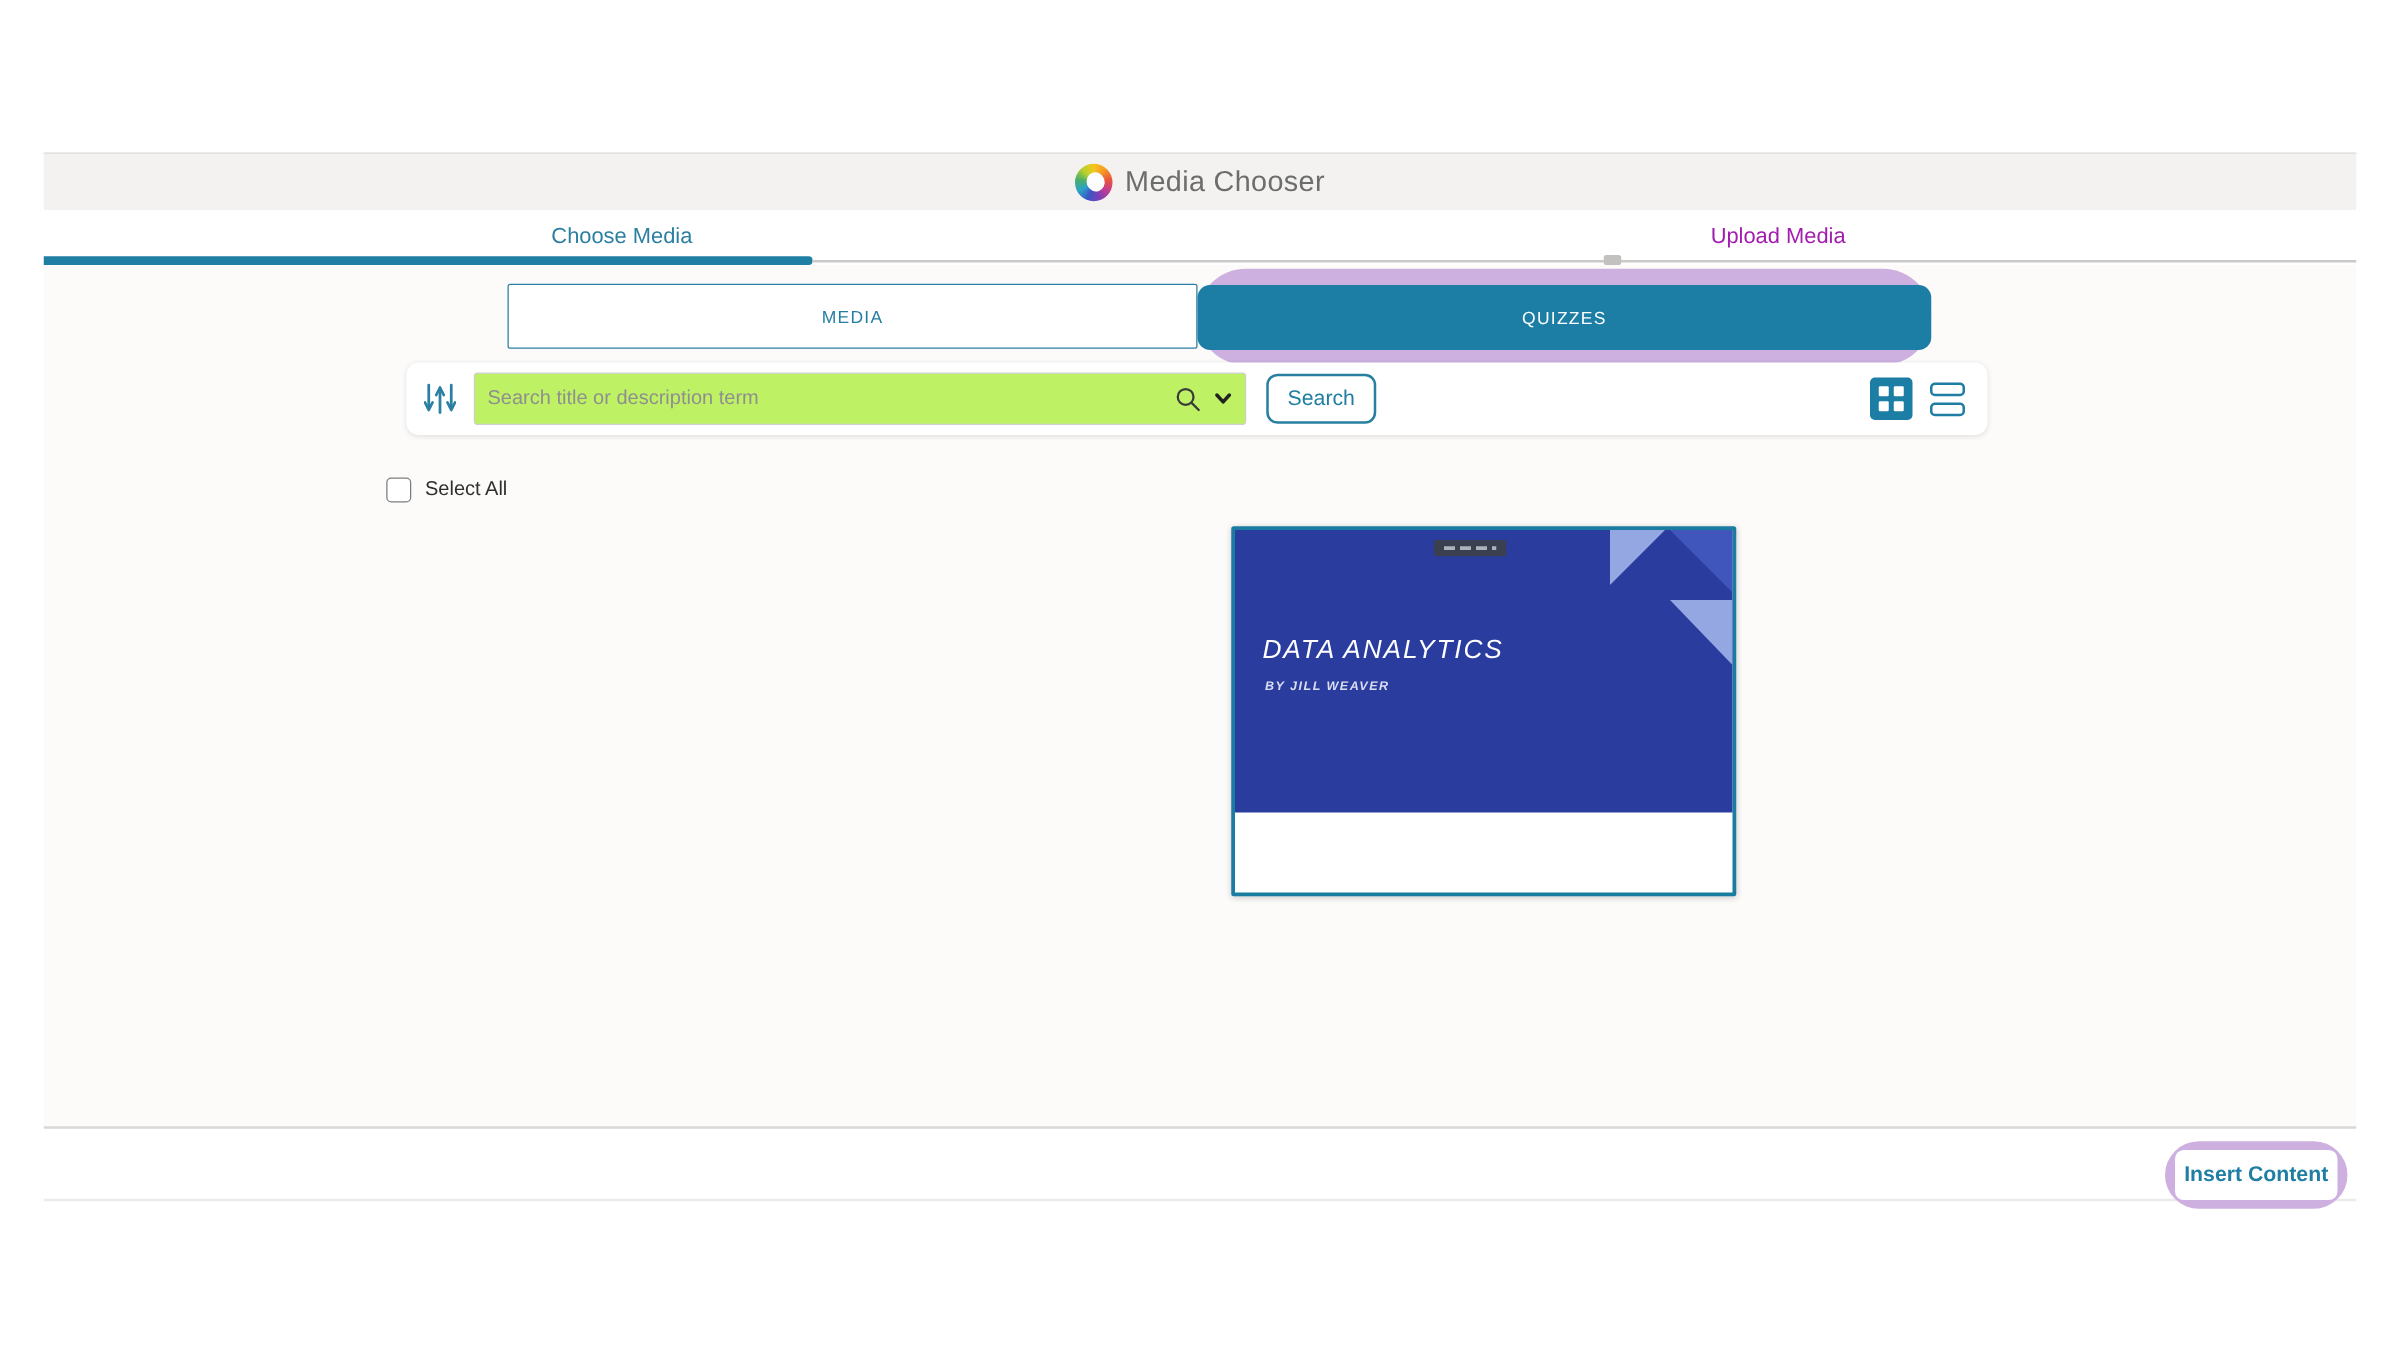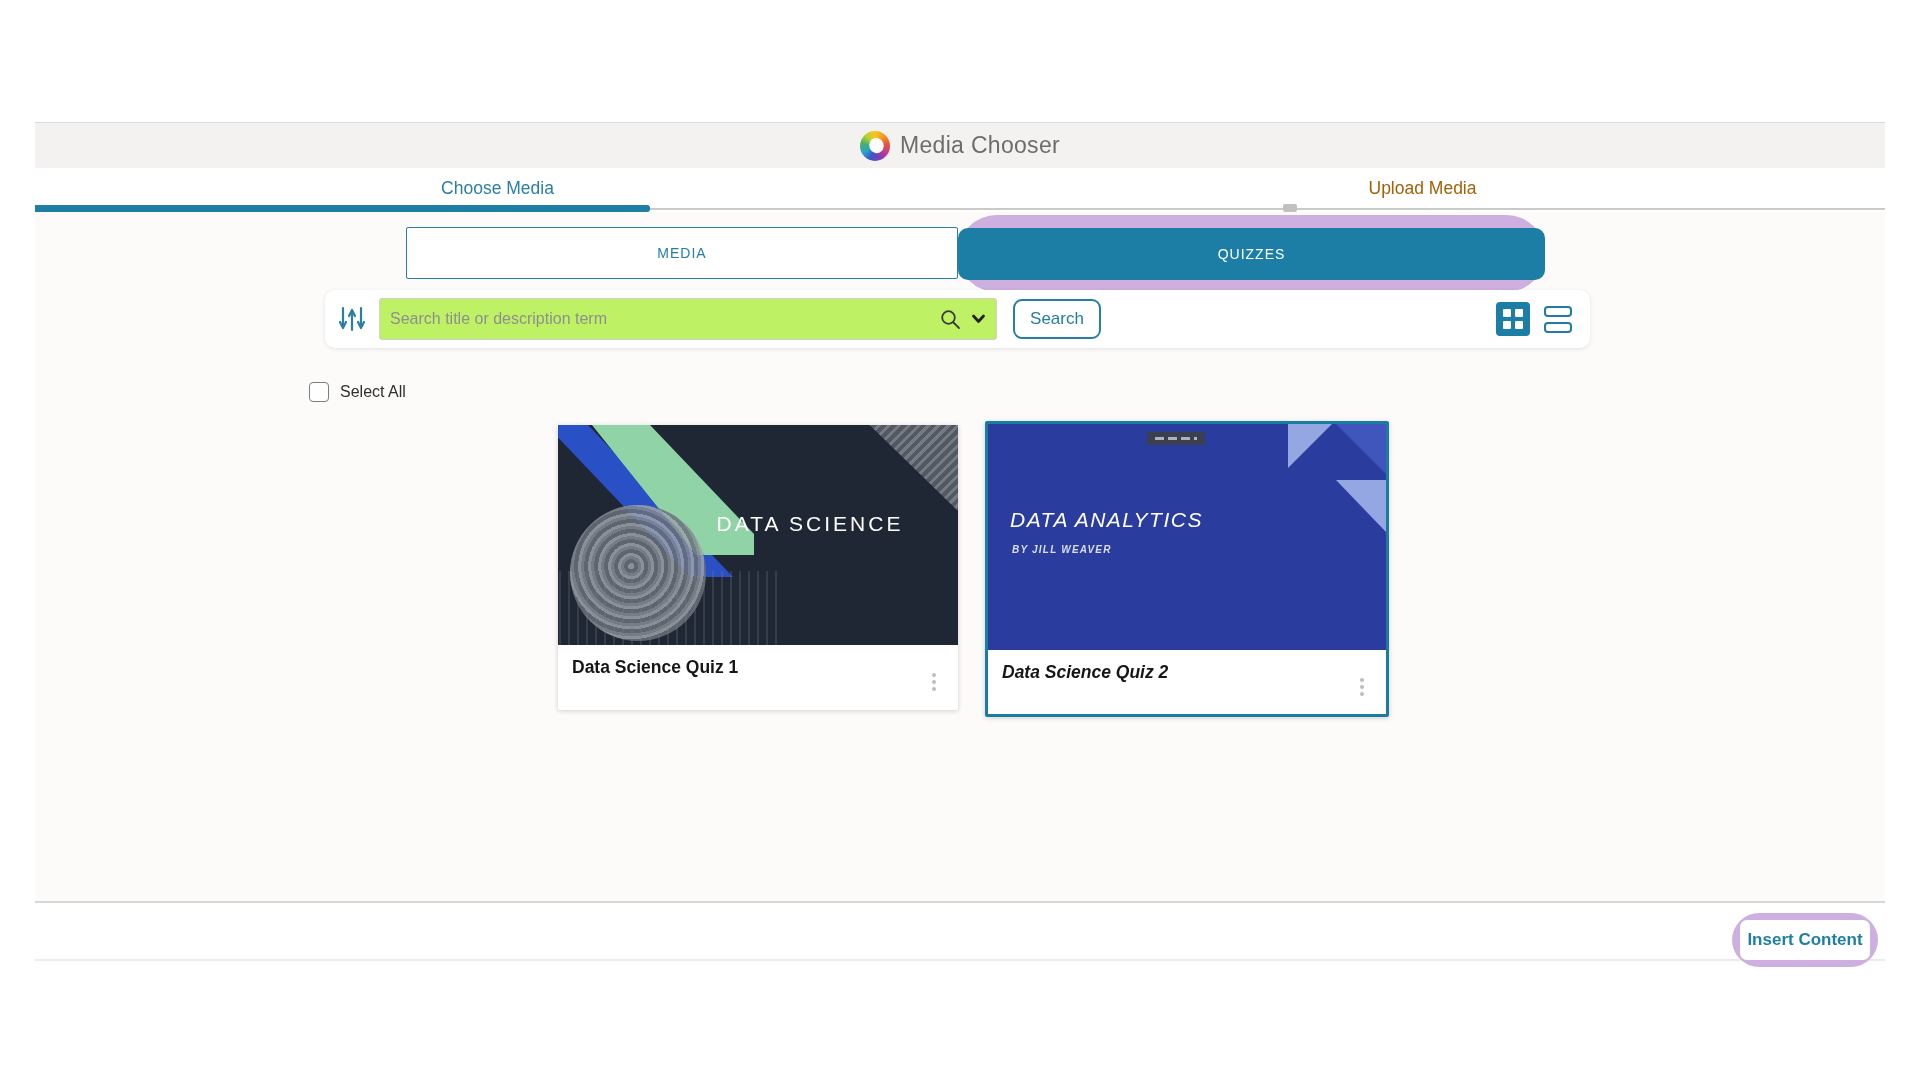--- a/index.html
+++ b/index.html
@@ -10,21 +10,21 @@
   .header-bar { position: absolute; left: 35px; top: 122px; width: 1850px; height: 46px;
     background: #f3f2f1; border-top: 1px solid #dcdbda; display: flex; align-items: center; justify-content: center; gap: 10px; }
   .logo { width: 30px; height: 30px; border-radius: 50%; position: relative;
     background: conic-gradient(#f5c61d,#f59a23,#e8543c,#c43d8f,#7b3fb8,#3b55c4,#2aa3c9,#49ae6a,#b9d12e,#f5c61d); }
   .logo::after { content: ""; position: absolute; left: 9px; top: 7px; width: 15px; height: 15px;
     background: #fdfdfd; border-radius: 50% 60% 50% 60%; transform: rotate(25deg); }
   .header-title { font-size: 23px; color: #6d6d6d; letter-spacing: 0.3px; }
 
   
   .tab-row { position: absolute; left: 35px; top: 168px; width: 1850px; height: 37px; background: #fff; display: flex; }
-  .tab { flex: 1; text-align: center; font-size: 17.5px; color: #a16207; padding-top: 10px; cursor: pointer; }
+  .tab { flex: 1; text-align: center; font-size: 17.5px; color: #a21caf; padding-top: 10px; cursor: pointer; }
   .tab.active { color: #2c7fa1; }
   .underline-active { position: absolute; left: 35px; top: 205px; width: 615px; height: 7px; background: #1f7ea4; border-radius: 0 3px 3px 0; }
   .underline-rest { position: absolute; left: 650px; top: 208px; width: 1235px; height: 2px; background: #cbcac9; }
   .scroll-thumb { position: absolute; left: 1283px; top: 204px; width: 14px; height: 8px; background: #c2c1c0; border-radius: 2px; }
 
   
   .content { position: absolute; left: 35px; top: 212px; width: 1850px; height: 689px; background: #fcfbfa; }
 
   .media-btn { position: absolute; left: 371px; top: 15px; width: 552px; height: 52px; background: #ffffff;
     border: 1px solid #2b7fa2; border-radius: 2px; display: flex; align-items: center; justify-content: center;
@@ -155,60 +155,34 @@
         <span></span>
           <span></span>
       </div>
     </div>
 
     <div class="select-row">
       <div class="checkbox"></div>
       <div class="select-label">Select All</div>
     </div>
 
-    <div class="card card1">
-      <div class="thumb1">
-        <div class="stripe blue"></div>
-        <div class="stripe green"></div>
-        <div class="circuit-circle"></div>
-        <div class="circuit-texture"></div>
-        <div class="circuit-corner"></div>
-        <div class="thumb1-heading">DATA SCIENCE</div>
-      </div>
-      <div class="card-footer">
-        <div class="card-title">Data Science Quiz 1</div>
-        <div class="kebab">
-          <span></span>
-            <span></span>
-            <span></span>
-        </div>
-      </div>
-    </div>
 
     <div class="card card2">
       <div class="thumb2">
         <svg class="corner-art" width="112" height="112" viewBox="0 0 112 112">
           <polygon points="14,0 58,0 14,44" fill="#94a7e3"></polygon>
           <polygon points="62,0 112,0 112,50" fill="#4056bc"></polygon>
           <polygon points="112,56 112,108 62,56" fill="#94a7e3"></polygon>
         </svg>
         <div class="mini-badge">
             <i></i>
           </div>
         <div class="thumb2-heading">DATA ANALYTICS</div>
         <div class="thumb2-byline">BY JILL WEAVER</div>
       </div>
-      <div class="card-footer">
-        <div class="card-title">Data Science Quiz 2</div>
-        <div class="kebab">
-          <span></span>
-            <span></span>
-            <span></span>
-        </div>
-      </div>
     </div>
 
   </div>
 
   <div class="footer-line-1"></div>
   <div class="footer-line-2"></div>
   <div class="insert-ring">
     <div class="insert-btn">Insert Content</div>
   </div>
 

